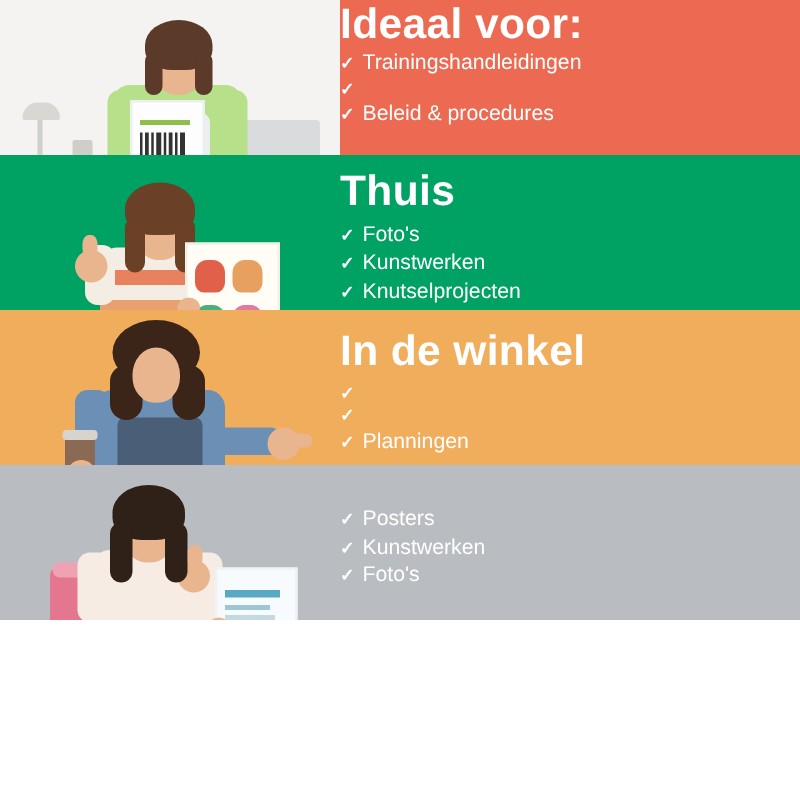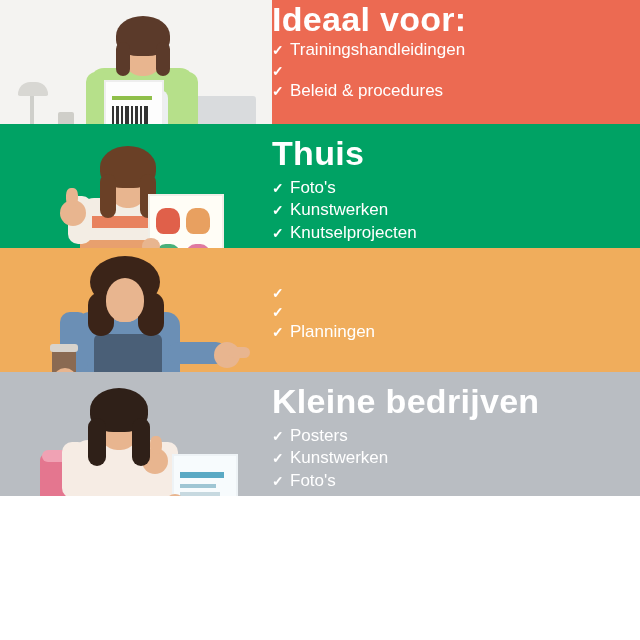--- a/index.html
+++ b/index.html
@@ -285,20 +285,21 @@
 
           <div class="head" style="left:58px;bottom:86px;width:42px;height:50px;"></div>
           <div class="hair" style="left:44px;bottom:100px;width:70px;height:52px;background:#3b2418;border-radius:50%;"></div>
           <div class="hair" style="left:42px;bottom:72px;width:26px;height:44px;background:#3b2418;border-radius:14px;"></div>
           <div class="hair" style="left:92px;bottom:72px;width:26px;height:44px;background:#3b2418;border-radius:14px;"></div>
           <div class="head" style="left:60px;bottom:86px;width:38px;height:44px;"></div>
         </div>
       </div>
 
       <div class="band-text">
+        <h2 class="band-title">In de winkel</h2>
         <ul class="bullet-list">
           <li class="bullet-item">
             <span class="check">✓</span>
           </li>
           <li class="bullet-item">
             <span class="check">✓</span>
           </li>
           <li class="bullet-item">
             <span class="check">✓</span>
             <span>Planningen</span>
@@ -333,21 +334,20 @@
           <div class="hand" style="left:126px;bottom:22px;width:18px;height:16px;"></div>
 
           <div class="head" style="left:58px;bottom:82px;width:42px;height:50px;"></div>
           <div class="hair" style="left:50px;bottom:100px;width:58px;height:44px;background:#2f2018;"></div>
           <div class="hair" style="left:48px;bottom:66px;width:18px;height:48px;background:#2f2018;border-radius:9px;"></div>
           <div class="hair" style="left:92px;bottom:66px;width:18px;height:48px;background:#2f2018;border-radius:9px;"></div>
         </div>
       </div>
 
       <div class="band-text">
-        <h2 class="band-title">Kleine bedrijven</h2>
         <ul class="bullet-list">
           <li class="bullet-item">
             <span class="check">✓</span>
             <span>Posters</span>
           </li>
           <li class="bullet-item">
             <span class="check">✓</span>
             <span>Kunstwerken</span>
           </li>
           <li class="bullet-item">

